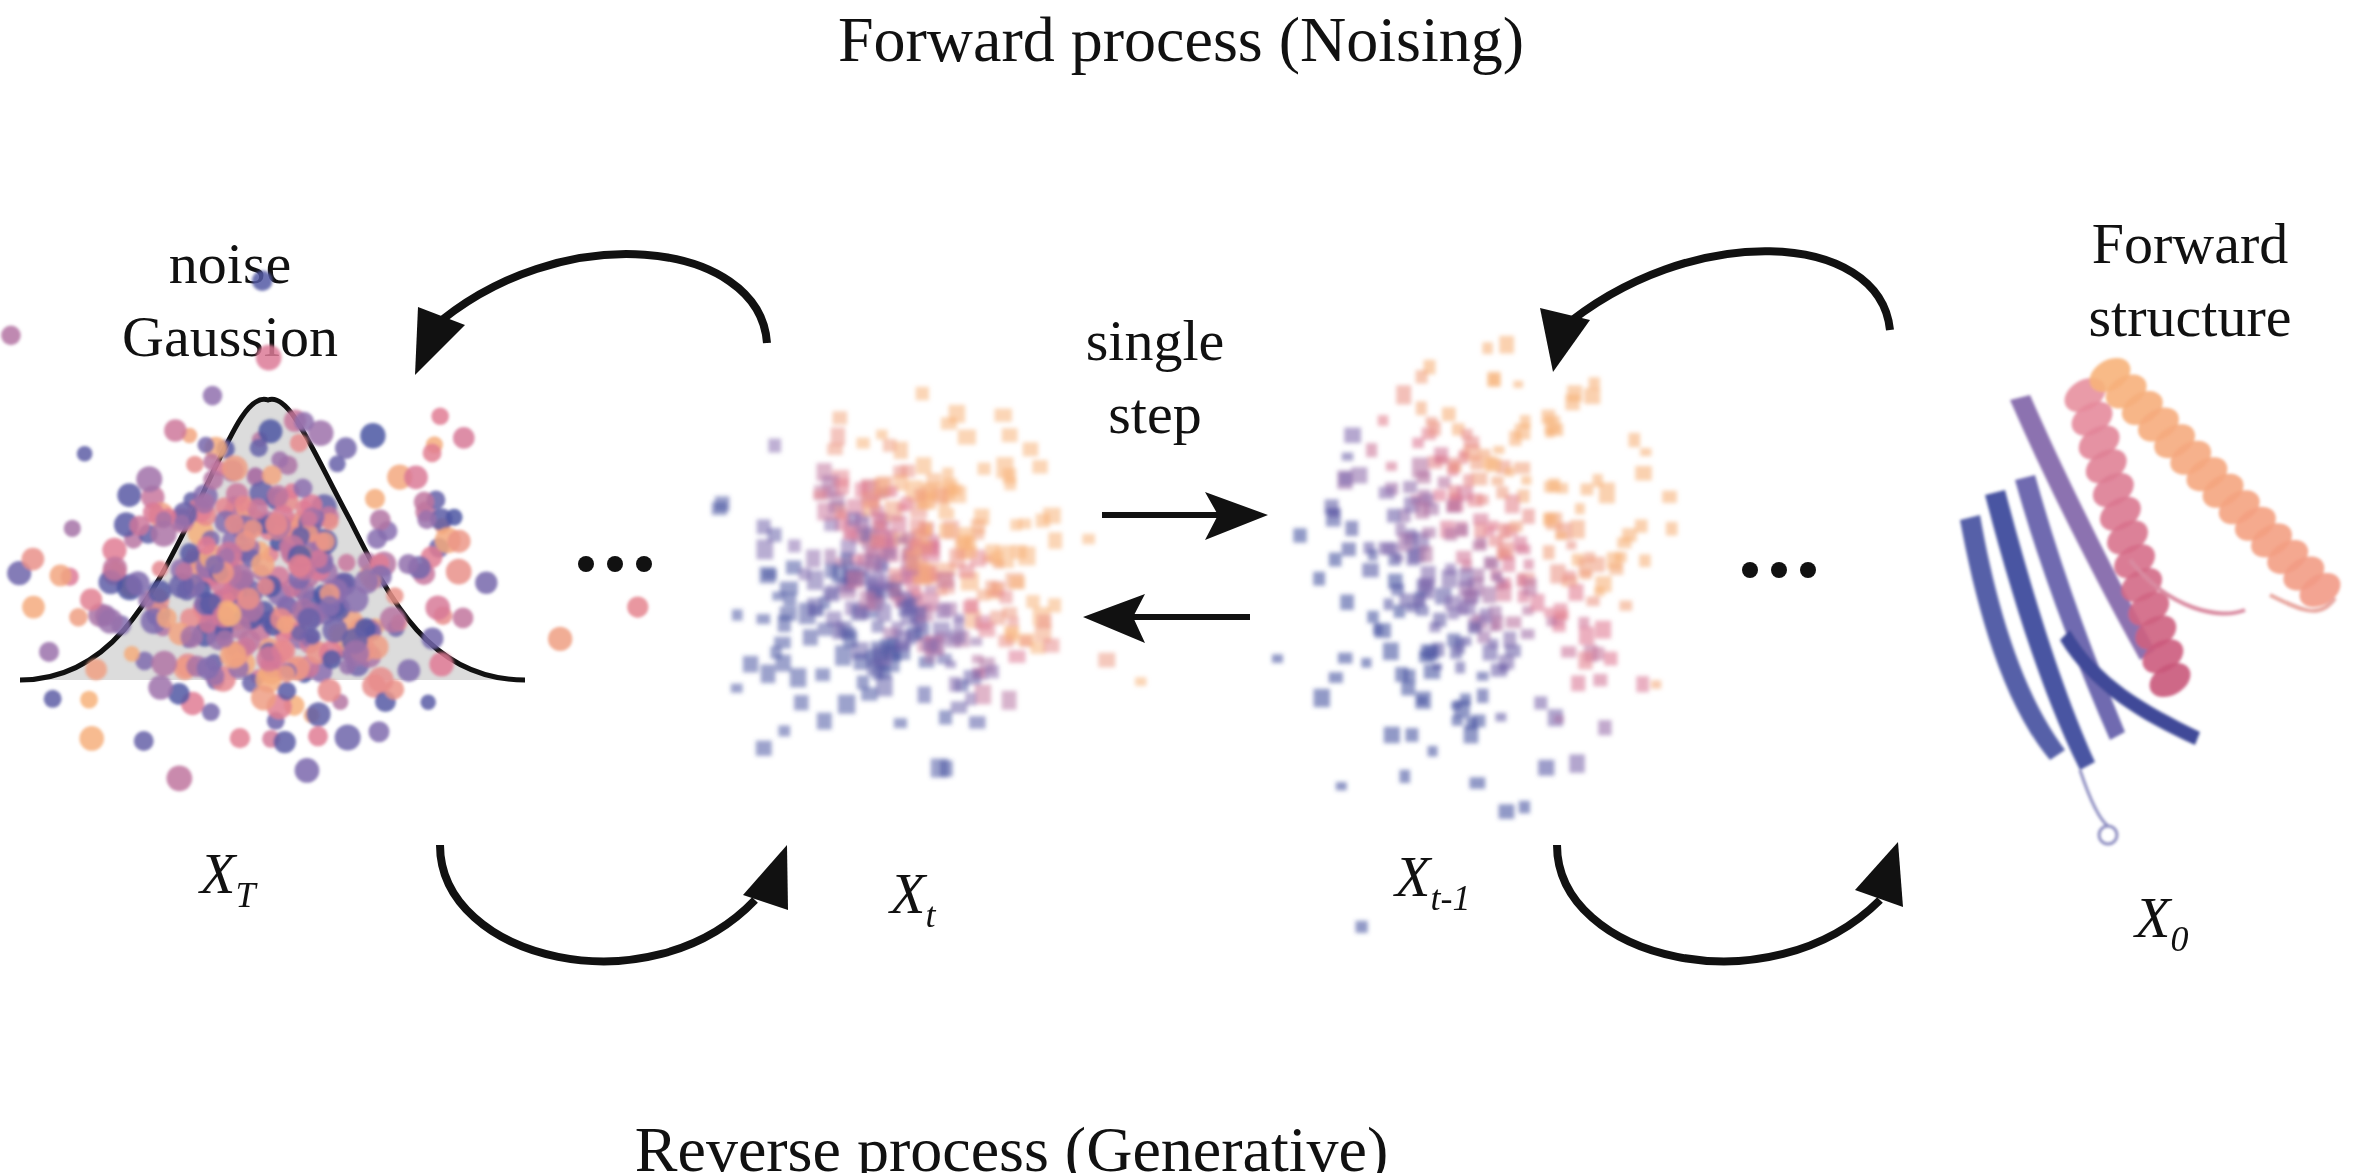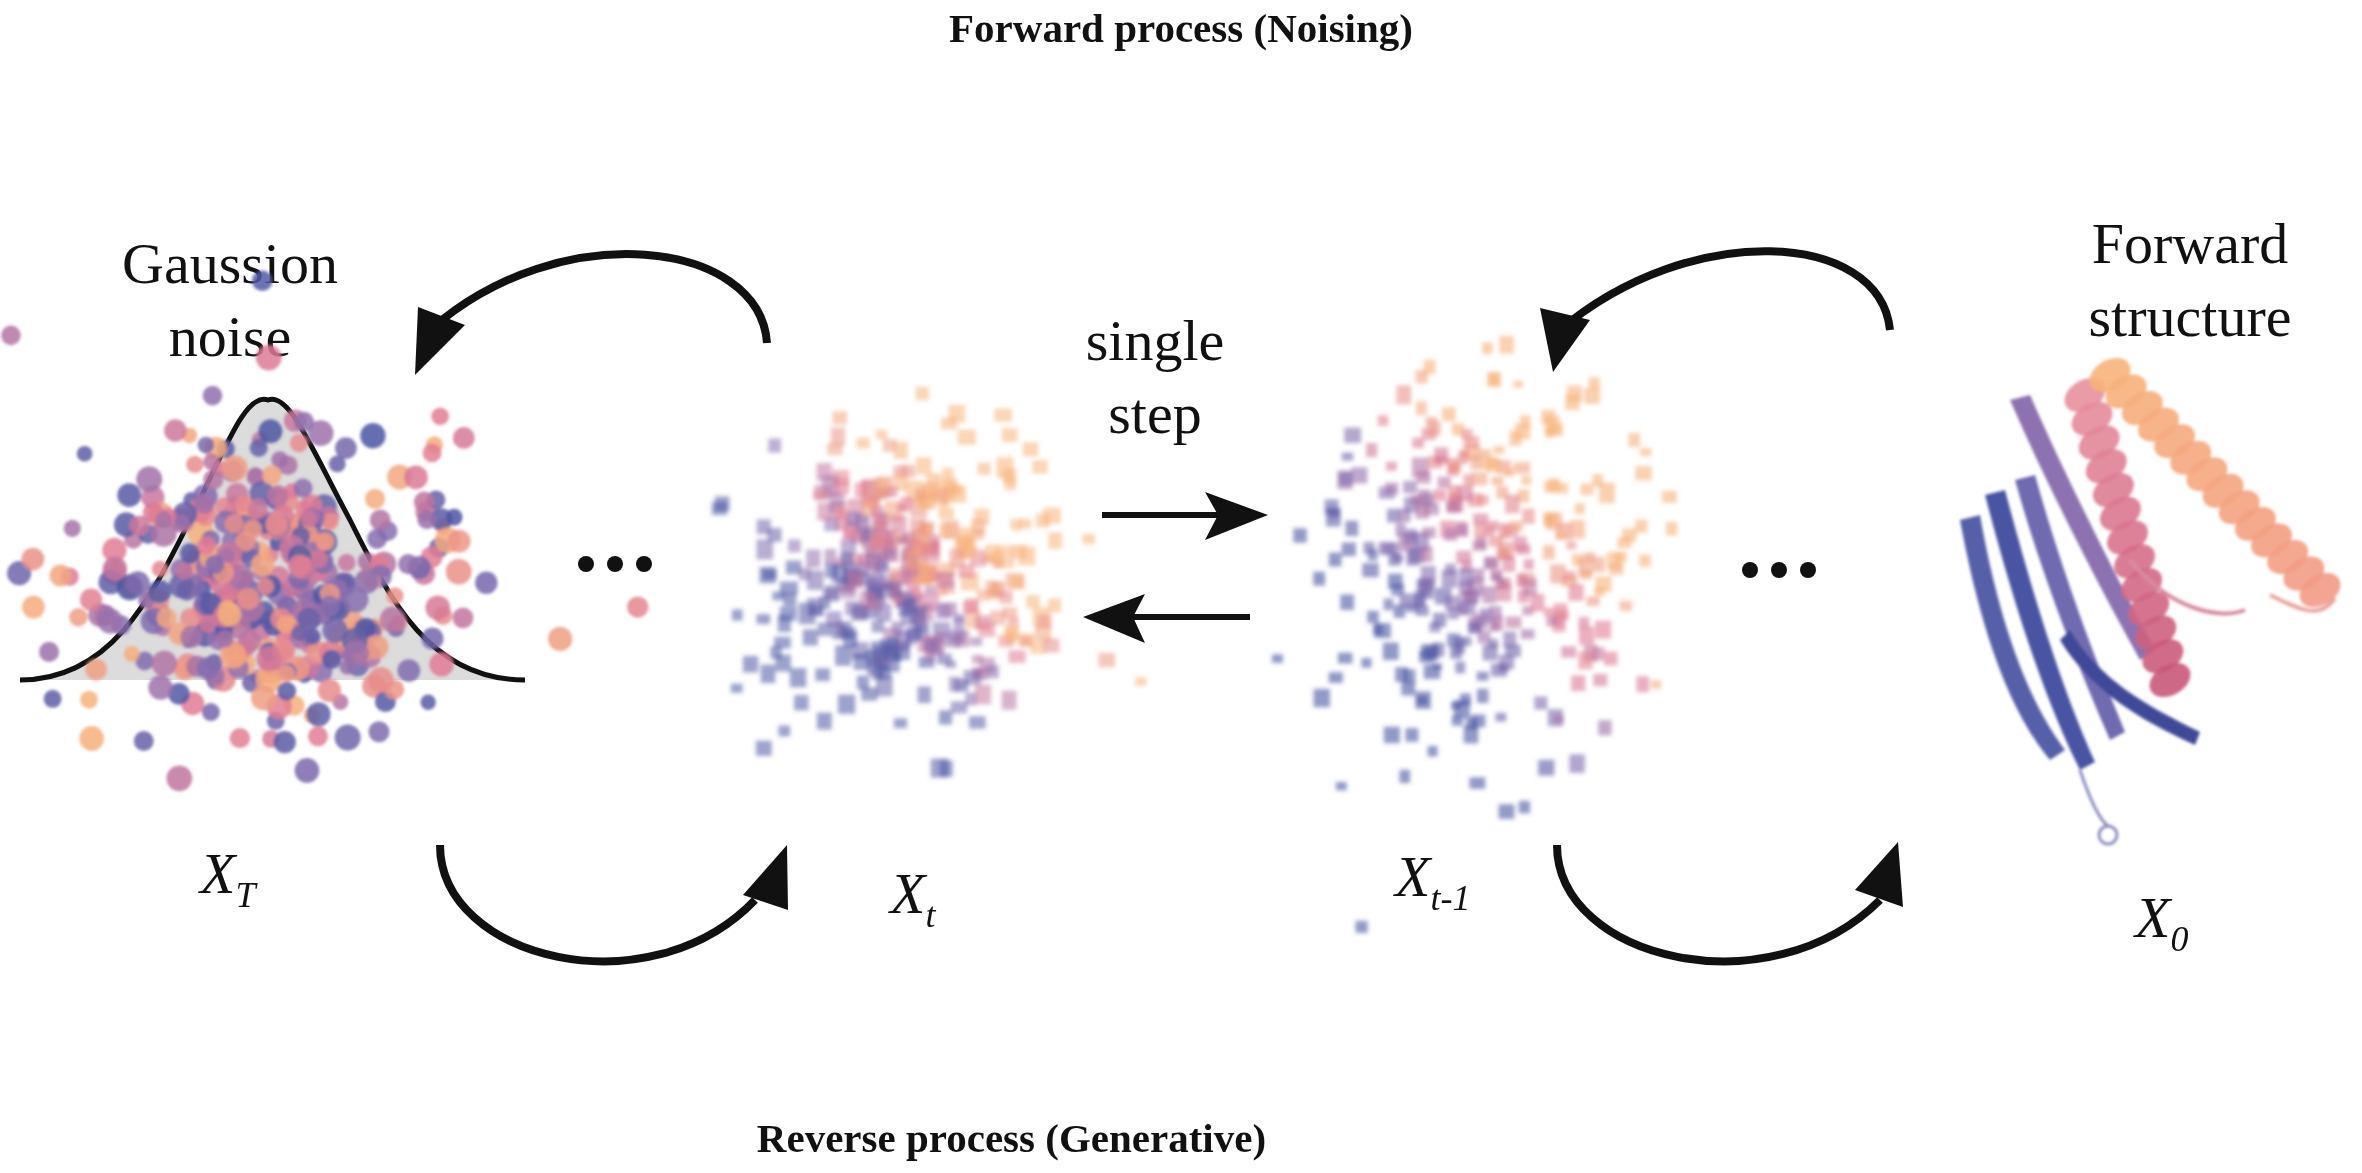--- a/index.html
+++ b/index.html
@@ -1,35 +1,35 @@
 <!DOCTYPE html>
 <html><head>
 <meta charset="utf-8">
 <style>
   html, body { margin: 0; padding: 0; background: #ffffff; }
   body { width: 2362px; height: 1173px; position: relative; overflow: hidden;
          font-family: "Liberation Serif", "DejaVu Serif", serif; color: #111; }
   .txt { position: absolute; white-space: nowrap; text-align: center; line-height: 1; }
-  .title { font-size: 41px; font-weight: bold; }
+  .title { font-size: 64px; }
   .label { font-size: 58px; line-height: 1.25; }
   .var { font-style: italic; font-size: 58px; }
   .var sub { font-size: 36px; vertical-align: -14px; font-style: italic; }
   .dots { position: absolute; display: flex; gap: 13px; }
   .dots span { width: 16px; height: 16px; border-radius: 50%; background: #111; display: block; }
   svg.layer { position: absolute; left: 0; top: 0; }
 </style>
 </head>
 <body>
 
 <div class="txt title" style="left:0;width:2362px;top:8px;">Forward process (Noising)</div>
 <div class="txt title" style="left:0;width:2023px;top:1118px;">Reverse process (Generative)</div>
 
 <div class="txt label" style="left:60px;width:340px;top:228px;">
+  <div>noise</div>
   <div>Gaussion</div>
-  <div>noise</div>
 </div>
 <div class="txt label" style="left:2040px;width:300px;top:208px;">
   <div>Forward</div>
   <div>structure</div>
 </div>
 <div class="txt label" style="left:1030px;width:250px;top:305px;">
   <div>single</div>
   <div>step</div>
 </div>
 

